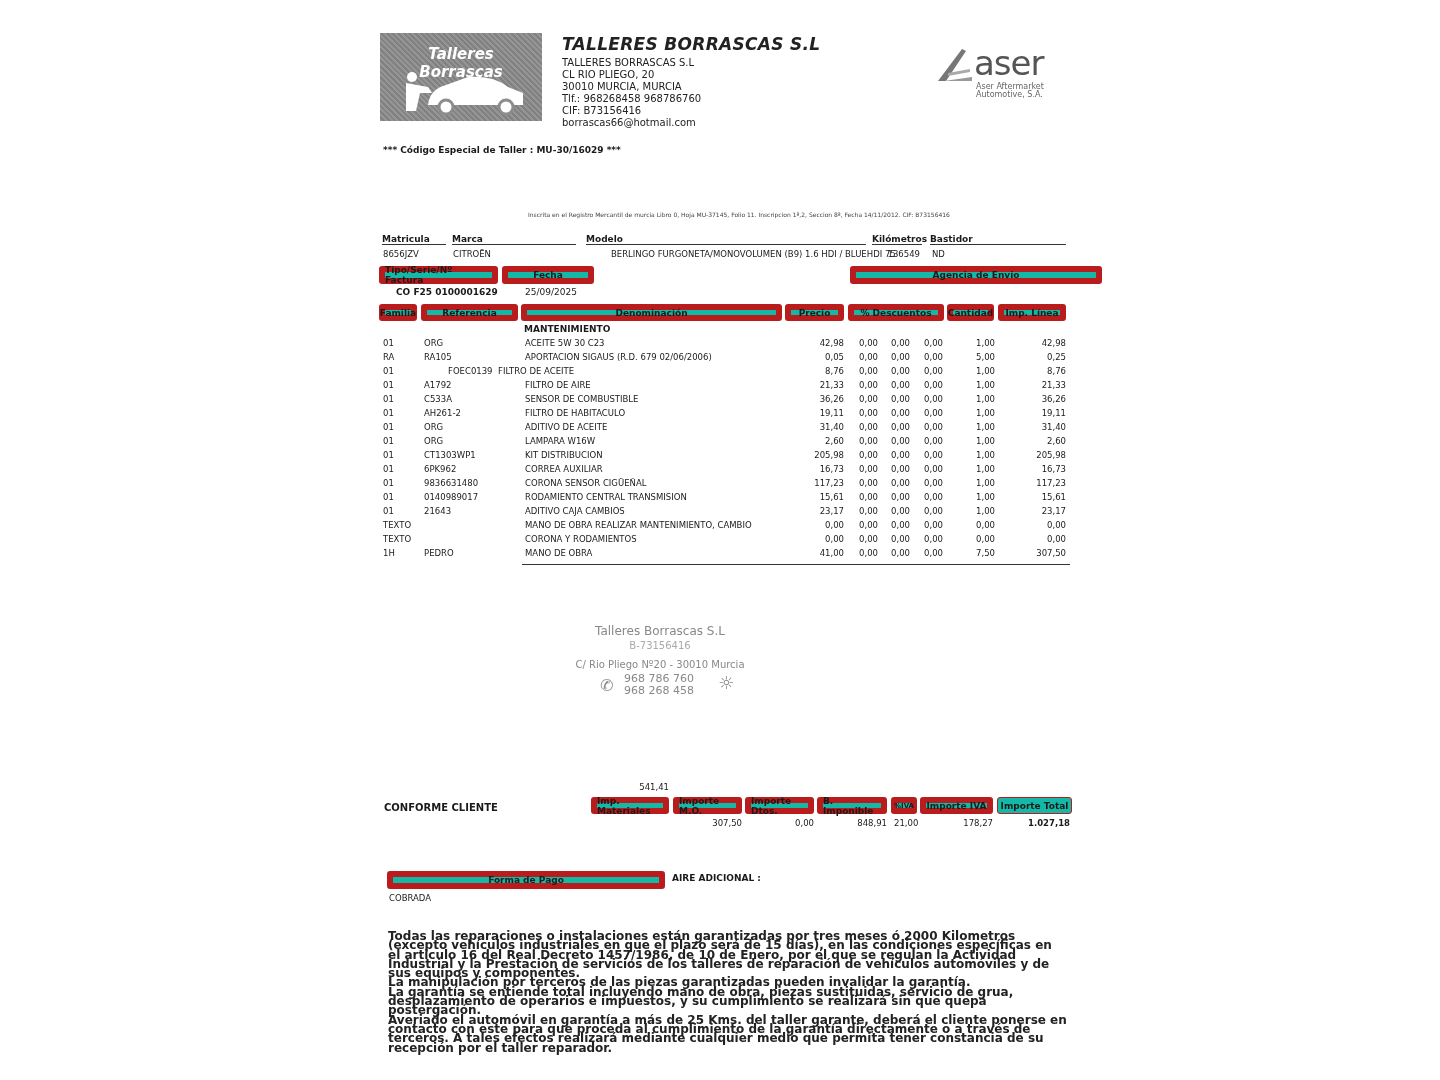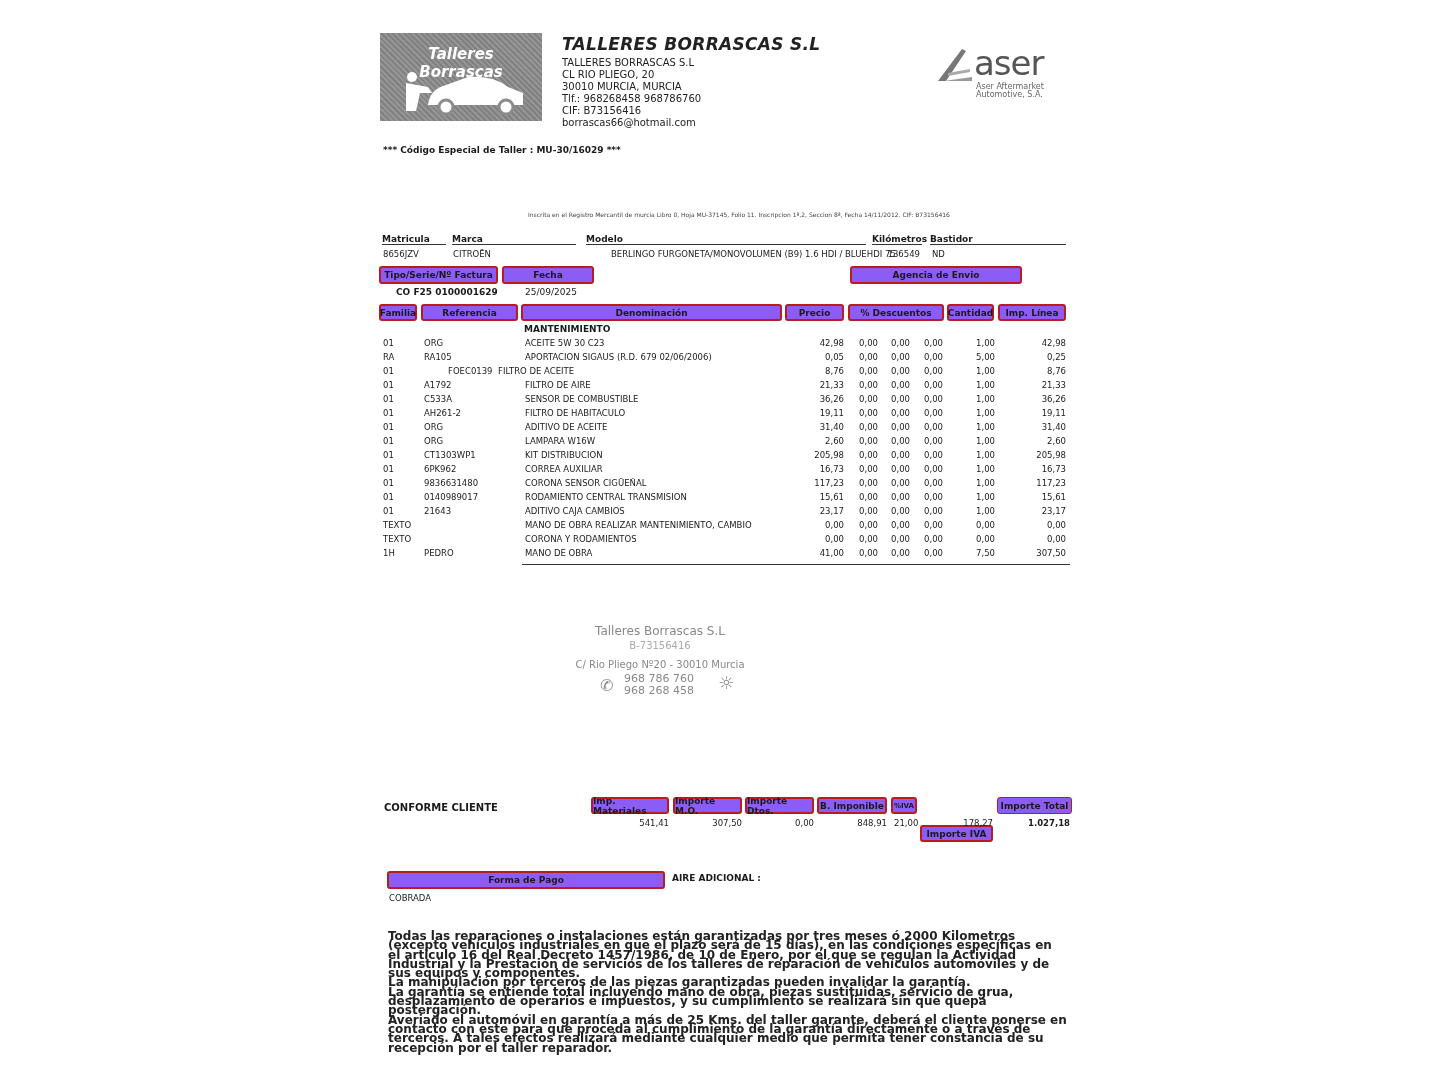--- a/index.html
+++ b/index.html
@@ -20,22 +20,22 @@
   .aser-word { left:38px; top:-2px; font-size:34px; color:#555; letter-spacing:-1px; }
   .aser-sub { left:40px; top:38px; font-size:8px; line-height:8px; color:#666; }
   .special-code { left:383px; top:145px; font-size:9px; font-weight:bold; }
   .registry { left:528px; top:211px; font-size:6px; color:#444; white-space:nowrap; }
 
   
   .hdr-label { font-size:9px; font-weight:bold; }
   .uline { border-bottom:1px solid #333; }
   .val { font-size:8.5px; }
 
-  .boxlabel { border:2px solid #b91c1c; border-radius:3px; font-size:9px; font-weight:bold;
-              display:flex; align-items:center; justify-content:center; box-sizing:border-box; background:#8b5cf6; }
+  .boxlabel { border:6px solid #b91c1c; border-radius:3px; font-size:9px; font-weight:bold;
+              display:flex; align-items:center; justify-content:center; box-sizing:border-box; background:#14b8a6; }
 
   
   .row { position:absolute; left:0; height:14px; font-size:8.5px; }
   .c { position:absolute; top:0; white-space:nowrap; }
   .r { text-align:right; }
 
   
   .stamp { left:560px; top:624px; width:200px; color:#888; font-size:11px; }
 
   
@@ -87,21 +87,21 @@
 <div class="abs hdr-label uline" style="left:930px;top:234px;width:136px;">Bastidor</div>
 
 <div class="abs val" style="left:383px;top:249px;">8656JZV</div>
 <div class="abs val" style="left:453px;top:249px;">CITROËN</div>
 <div class="abs val" style="left:587px;top:249px;margin-left:24px;">BERLINGO FURGONETA/MONOVOLUMEN (B9) 1.6 HDI / BLUEHDI 75</div>
 <div class="abs val" style="left:872px;top:249px;width:48px;text-align:right;">136549</div>
 <div class="abs val" style="left:932px;top:249px;">ND</div>
 
 <div class="abs boxlabel" style="left:379px;top:266px;width:119px;height:18px;">Tipo/Serie/Nº Factura</div>
 <div class="abs boxlabel" style="left:502px;top:266px;width:92px;height:18px;">Fecha</div>
-<div class="abs boxlabel" style="left:850px;top:266px;width:172px;height:18px;">Agencia de Envio</div>
+<div class="abs boxlabel" style="left:850px;top:266px;width:252px;height:18px;">Agencia de Envio</div>
 
 <div class="abs b t9" style="left:396px;top:287px;">CO F25 0100001629</div>
 <div class="abs t9" style="left:525px;top:287px;">25/09/2025</div>
 
 <div class="abs boxlabel" style="left:379px;top:304px;width:38px;height:17px;">Familia</div>
 <div class="abs boxlabel" style="left:421px;top:304px;width:97px;height:17px;">Referencia</div>
 <div class="abs boxlabel" style="left:521px;top:304px;width:261px;height:17px;">Denominación</div>
 <div class="abs boxlabel" style="left:785px;top:304px;width:59px;height:17px;">Precio</div>
 <div class="abs boxlabel" style="left:848px;top:304px;width:96px;height:17px;">% Descuentos</div>
 <div class="abs boxlabel" style="left:947px;top:304px;width:47px;height:17px;">Cantidad</div>
@@ -301,24 +301,24 @@
   </div>
 </div>
 
 <div class="abs b t10" style="left:384px;top:802px;">CONFORME CLIENTE</div>
 
 <div class="abs boxlabel" style="left:591px;top:797px;width:78px;height:17px;">Imp. Materiales</div>
 <div class="abs boxlabel" style="left:673px;top:797px;width:69px;height:17px;">Importe M.O.</div>
 <div class="abs boxlabel" style="left:745px;top:797px;width:69px;height:17px;">Importe Dtos.</div>
 <div class="abs boxlabel" style="left:817px;top:797px;width:70px;height:17px;">B. Imponible</div>
 <div class="abs boxlabel" style="left:891px;top:797px;width:26px;height:17px;font-size:7px;">%IVA</div>
-<div class="abs boxlabel" style="left:920px;top:825px;width:73px;height:17px;">Importe IVA</div>
+<div class="abs boxlabel" style="left:920px;top:797px;width:73px;height:17px;">Importe IVA</div>
 <div class="abs boxlabel" style="left:997px;top:797px;width:75px;height:17px;border-width:1.5px;">Importe Total</div>
 
-<div class="abs val r" style="left:591px;top:818px;width:78px;">541,41</div>
+<div class="abs val r" style="left:591px;top:782px;width:78px;">541,41</div>
 <div class="abs val r" style="left:673px;top:818px;width:69px;">307,50</div>
 <div class="abs val r" style="left:745px;top:818px;width:69px;">0,00</div>
 <div class="abs val r" style="left:817px;top:818px;width:70px;">848,91</div>
 <div class="abs val" style="left:894px;top:818px;">21,00</div>
 <div class="abs val r" style="left:920px;top:818px;width:73px;">178,27</div>
 <div class="abs val r b" style="left:997px;top:818px;width:73px;">1.027,18</div>
 
 <div class="abs boxlabel" style="left:387px;top:871px;width:278px;height:18px;">Forma de Pago</div>
 <div class="abs b t9" style="left:672px;top:873px;">AIRE ADICIONAL :</div>
 <div class="abs val" style="left:389px;top:893px;">COBRADA</div>

